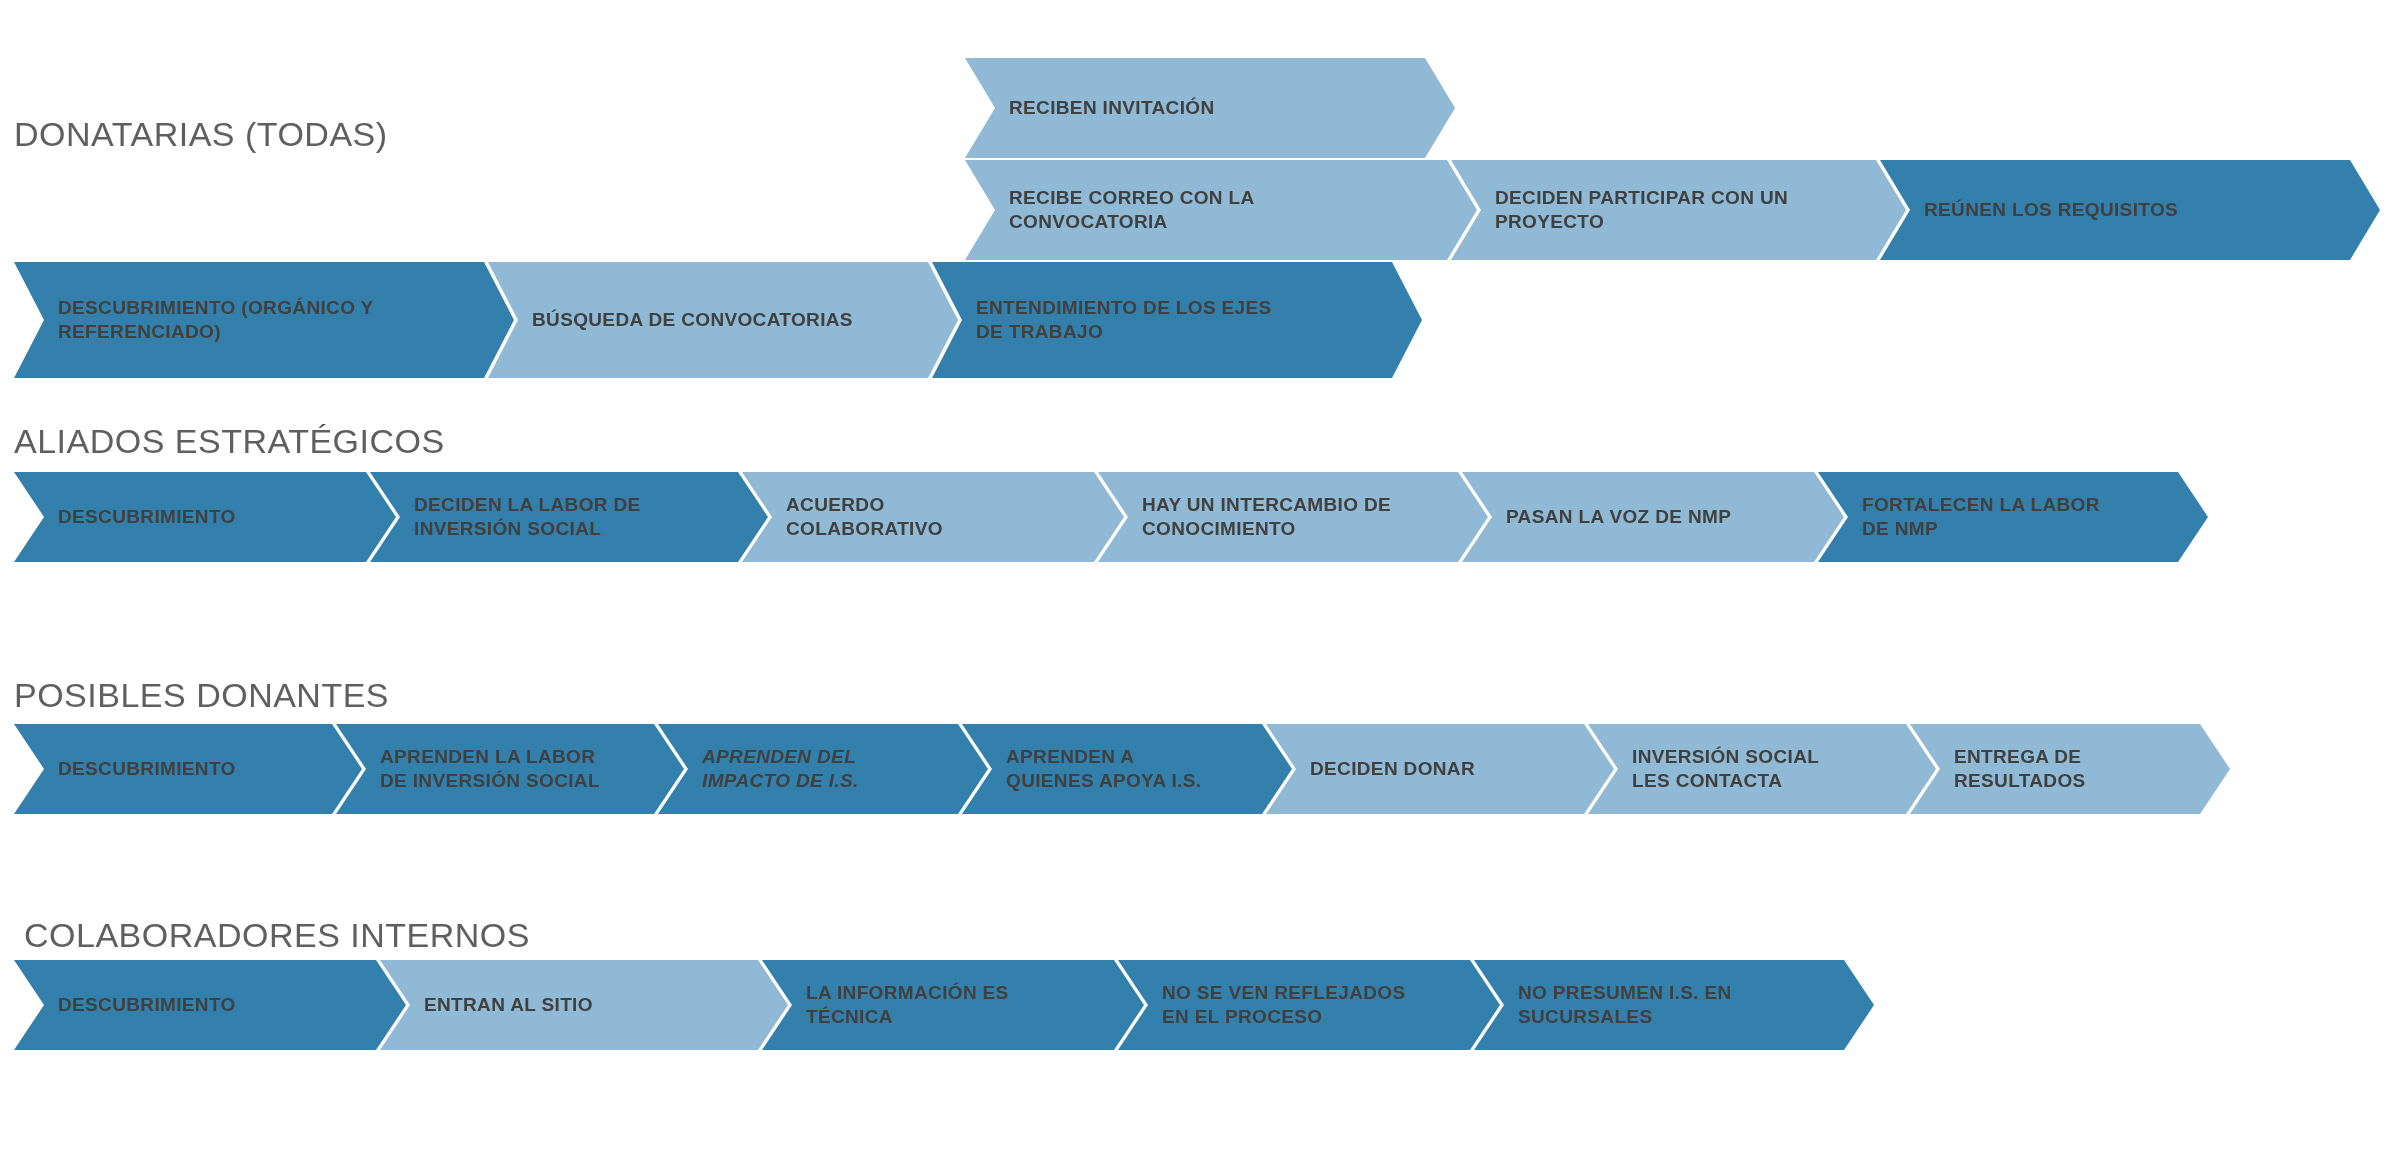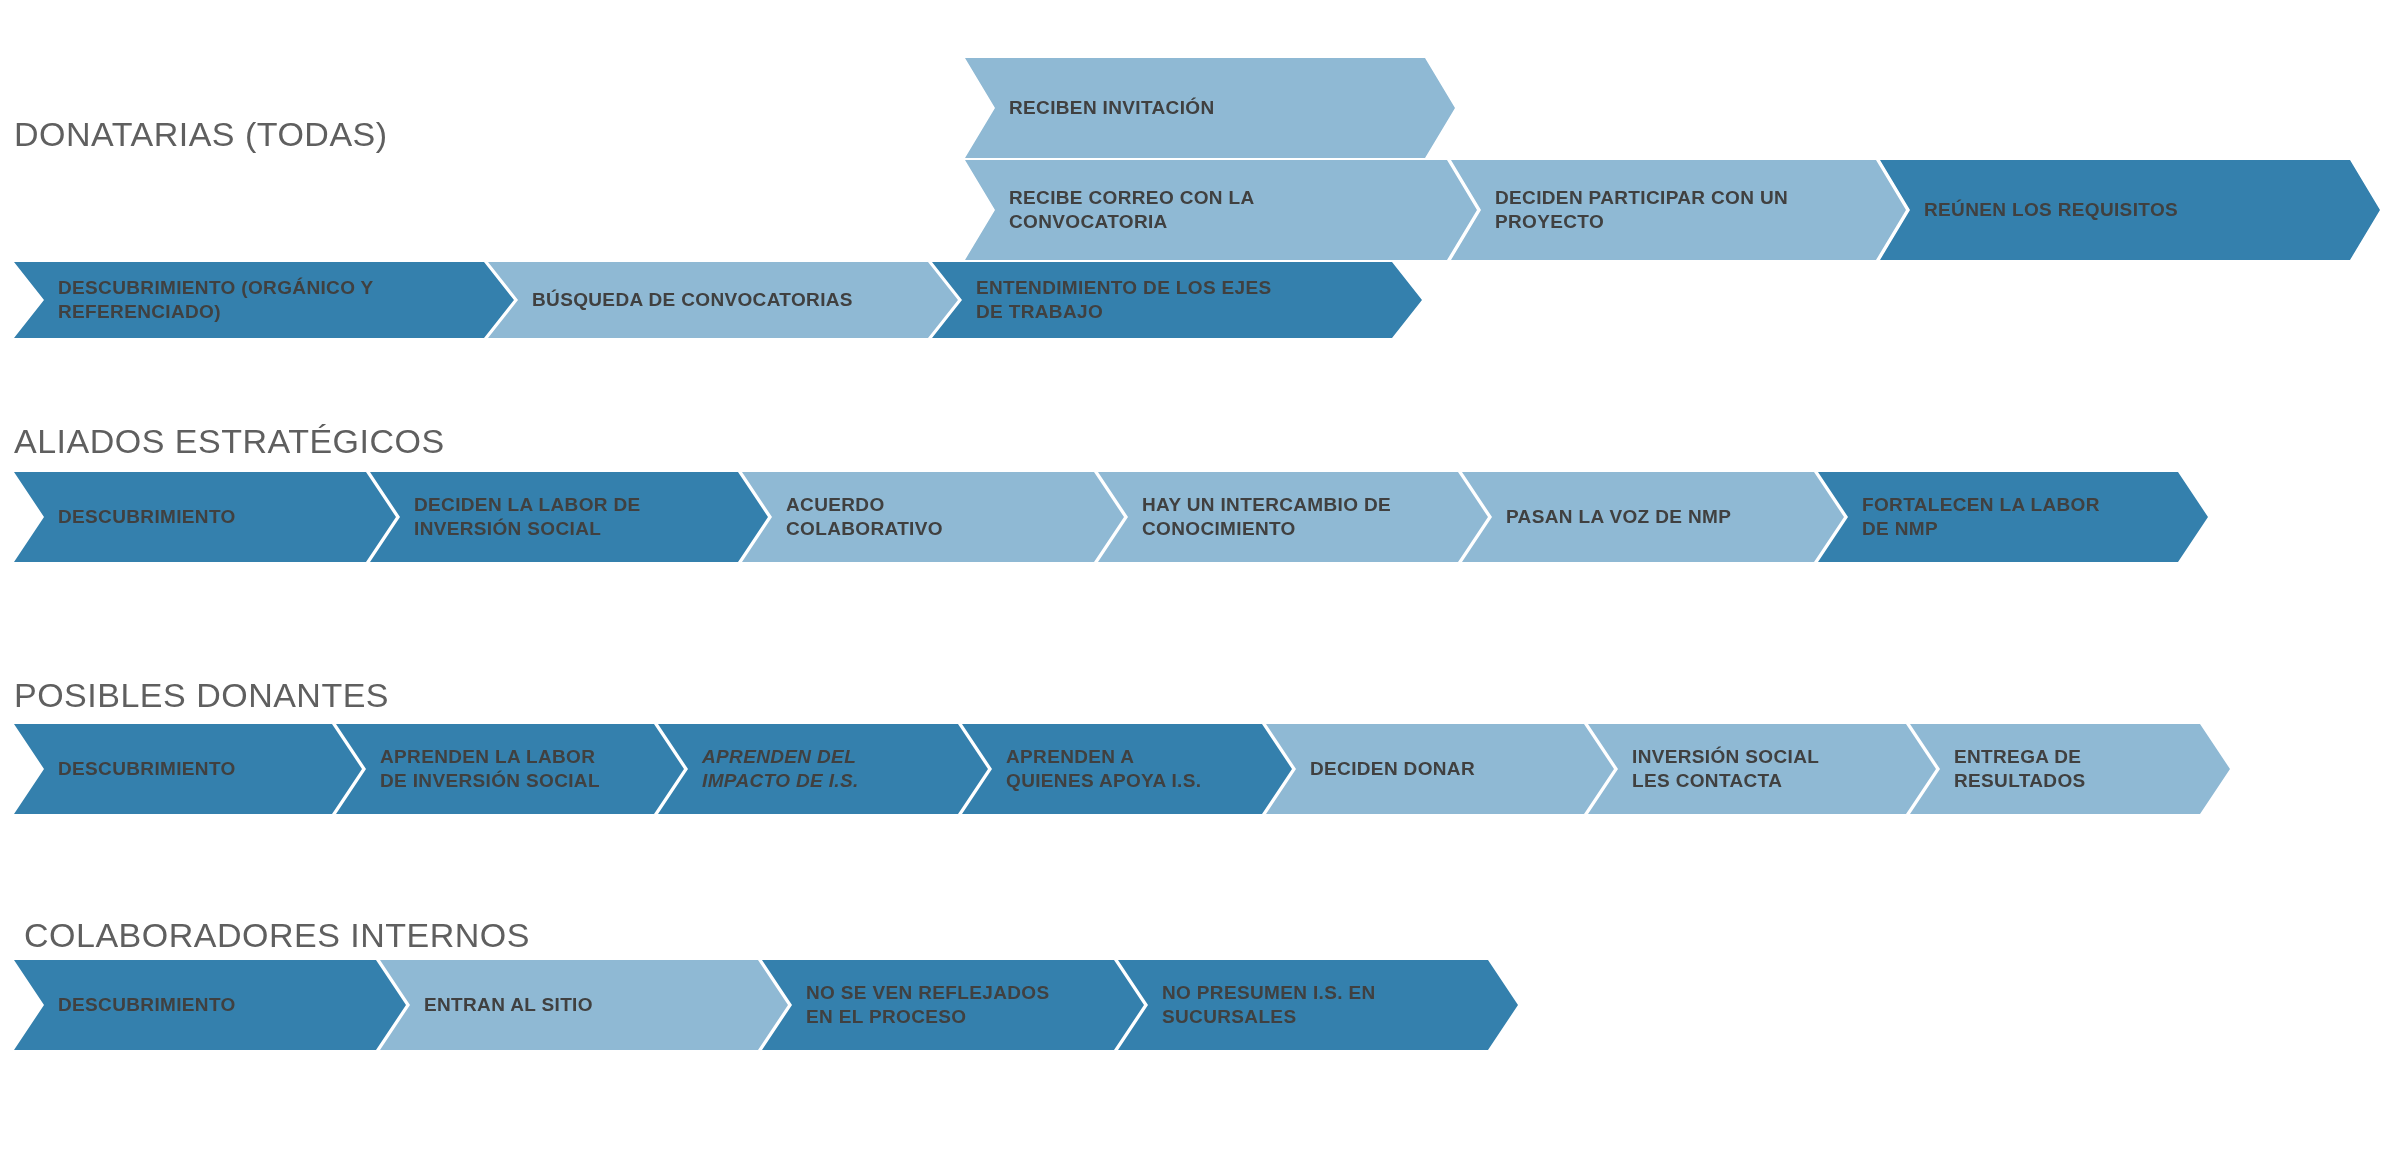--- a/index.html
+++ b/index.html
@@ -87,21 +87,21 @@
         <div class="chevron" style="width: 455px; margin-left: -26px;">
           <div class="chev-shape chev-light"></div>
           <div class="chev-label">DECIDEN PARTICIPAR CON UN
 PROYECTO</div>
         </div>
         <div class="chevron" style="width: 500px; margin-left: -26px;">
           <div class="chev-shape chev-dark"></div>
           <div class="chev-label">REÚNEN LOS REQUISITOS</div>
         </div>
       </div>
-      <div class="band" style="left: 14px; top: 262px; height: 76px;">
+      <div class="band" style="left: 14px; top: 262px; height: 116px;">
         <div class="chevron" style="width: 500px;">
           <div class="chev-shape chev-dark"></div>
           <div class="chev-label">DESCUBRIMIENTO (ORGÁNICO Y
 REFERENCIADO)</div>
         </div>
         <div class="chevron" style="width: 470px; margin-left: -26px;">
           <div class="chev-shape chev-light"></div>
           <div class="chev-label">BÚSQUEDA DE CONVOCATORIAS</div>
         </div>
         <div class="chevron" style="width: 490px; margin-left: -26px;">
@@ -182,20 +182,25 @@
         <div class="chevron" style="width: 392px;">
           <div class="chev-shape chev-dark"></div>
           <div class="chev-label">DESCUBRIMIENTO</div>
         </div>
         <div class="chevron" style="width: 408px; margin-left: -26px;">
           <div class="chev-shape chev-light"></div>
           <div class="chev-label">ENTRAN AL SITIO</div>
         </div>
         <div class="chevron" style="width: 382px; margin-left: -26px;">
           <div class="chev-shape chev-dark"></div>
+          <div class="chev-label">LA INFORMACIÓN ES
+TÉCNICA</div>
+        </div>
+        <div class="chevron" style="width: 382px; margin-left: -26px;">
+          <div class="chev-shape chev-dark"></div>
           <div class="chev-label">NO SE VEN REFLEJADOS
 EN EL PROCESO</div>
         </div>
         <div class="chevron" style="width: 400px; margin-left: -26px;">
           <div class="chev-shape chev-dark"></div>
           <div class="chev-label">NO PRESUMEN I.S. EN
 SUCURSALES</div>
         </div>
       </div>
     </div>

